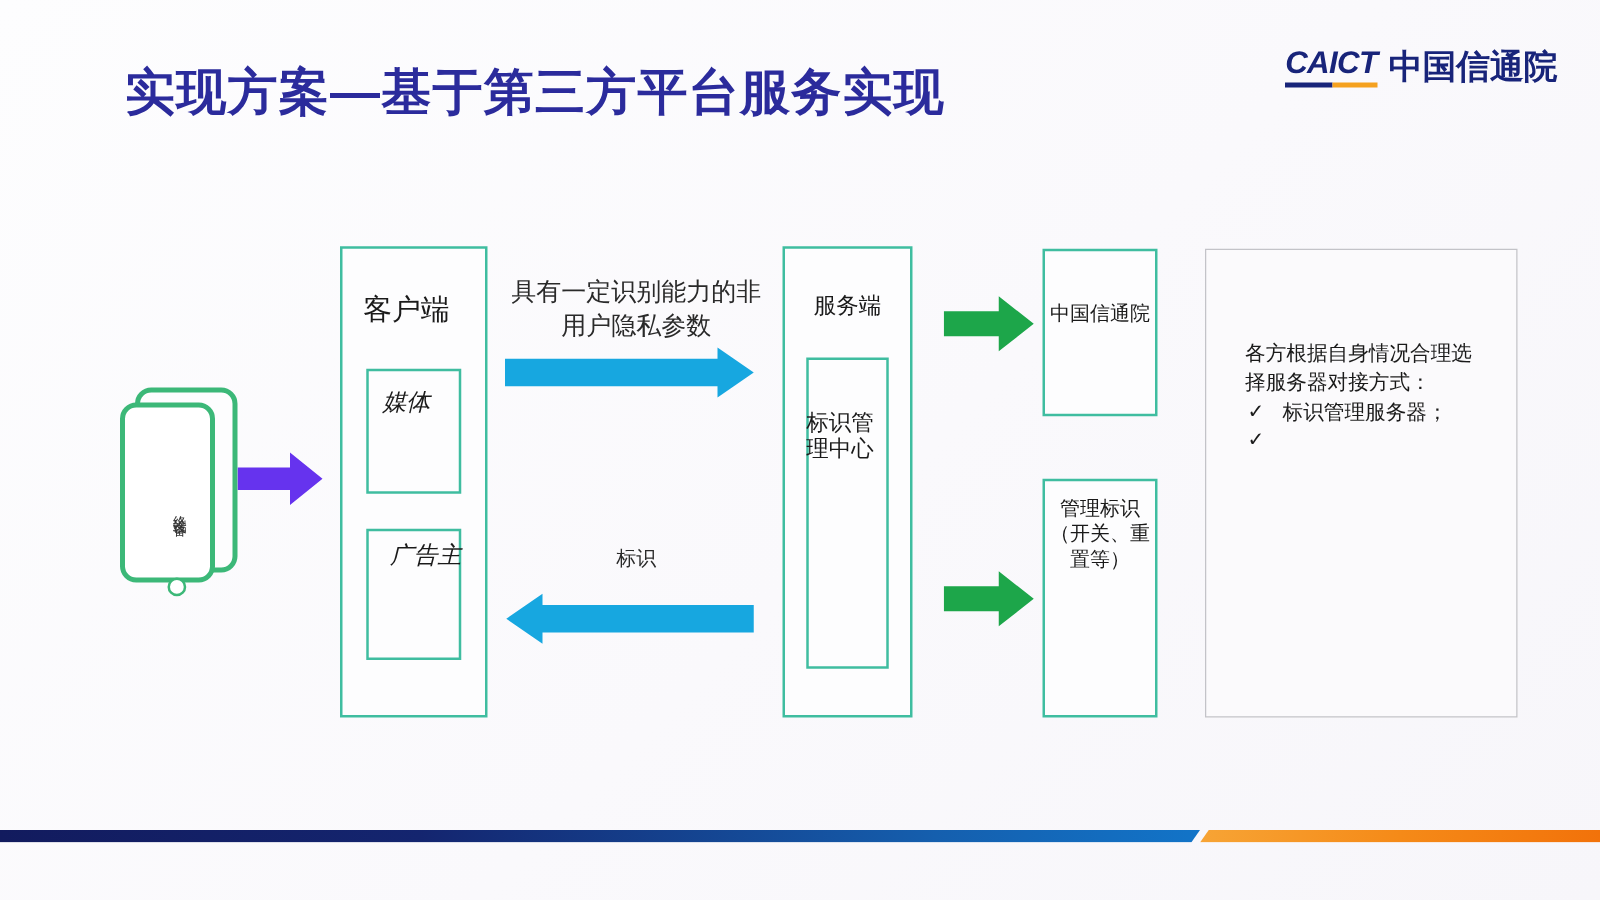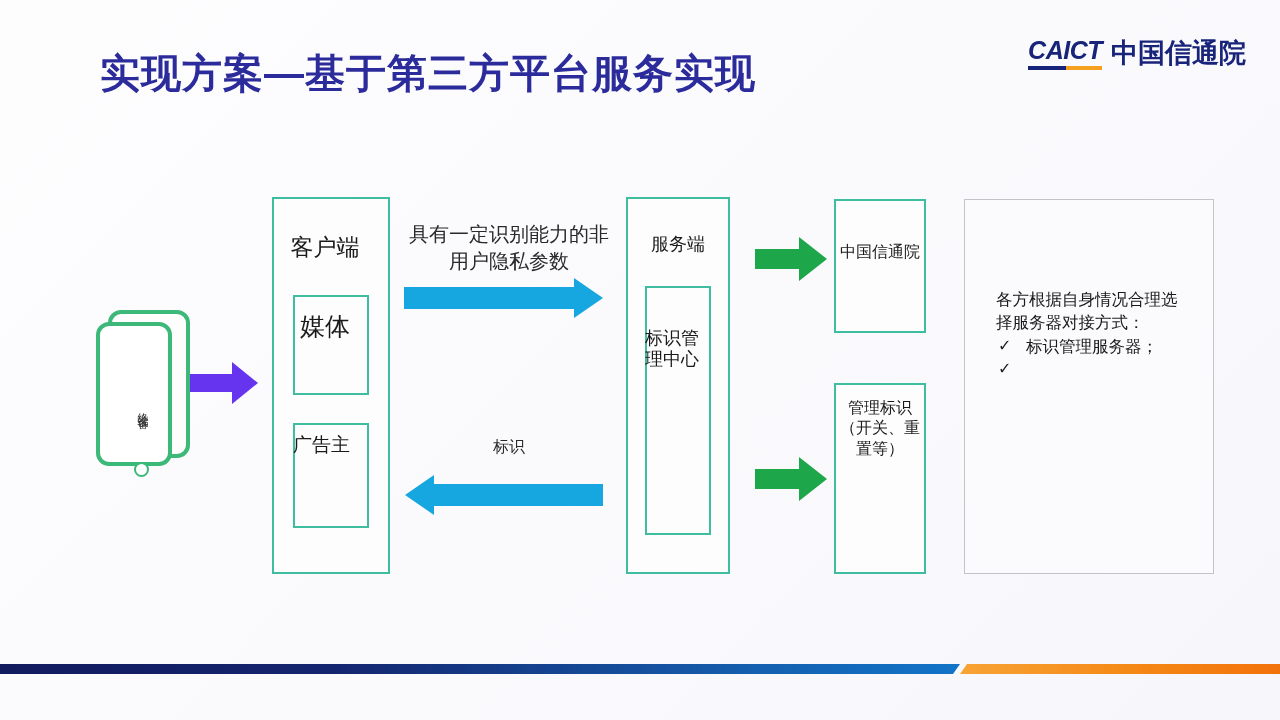--- a/index.html
+++ b/index.html
@@ -81,28 +81,30 @@
 
   
   #client-box { left: 272px; top: 197px; width: 118px; height: 377px; }
   #client-title {
     position: absolute; left: 272px; top: 232px; width: 106px;
     font-size: 23px; text-align: center; color: #1a1a1a;
   }
   #media-box { left: 293px; top: 295px; width: 76px; height: 100px; }
   #media-label {
     position: absolute; left: 293px; top: 312px; width: 64px;
-    font-size: 25px; text-align: center; color: #1a1a1a;
+    font-size: 19px; text-align: center; color: #1a1a1a;
     line-height: 1.15;
+    font-style: italic;
   }
   #adv-box { left: 293px; top: 423px; width: 76px; height: 105px; }
   #adv-label {
     position: absolute; left: 293px; top: 434px; width: 76px;
-    font-size: 19px; text-align: left; color: #1a1a1a;
+    font-size: 19px; text-align: right; color: #1a1a1a;
     line-height: 1.15;
+    font-style: italic;
   }
 
   
   #server-box { left: 626px; top: 197px; width: 104px; height: 377px; }
   #server-title {
     position: absolute; left: 626px; top: 232px; width: 104px;
     font-size: 18px; text-align: center; color: #1a1a1a;
   }
   #idc-box { left: 645px; top: 286px; width: 66px; height: 249px; }
   #idc-label {
@@ -189,21 +191,21 @@
     padding: 0;
   }
   #info-inner {
     position: absolute;
     left: 996px; top: 272px;
     width: 192px;
     font-size: 16.5px;
     color: #1a1a1a;
     line-height: 1.42;
   }
-  #info-lead { margin: 16px 0 0px 0; }
+  #info-lead { margin: 0 0 0px 0; }
   #info-list { list-style: none; margin: 0; padding: 0; }
   #info-list li {
     position: relative;
     padding-left: 30px;
     margin-top: 0px;
   }
   #info-list li .tick {
     position: absolute; left: 2px; top: 0px;
     font-size: 16px; color: #1a1a1a;
   }

